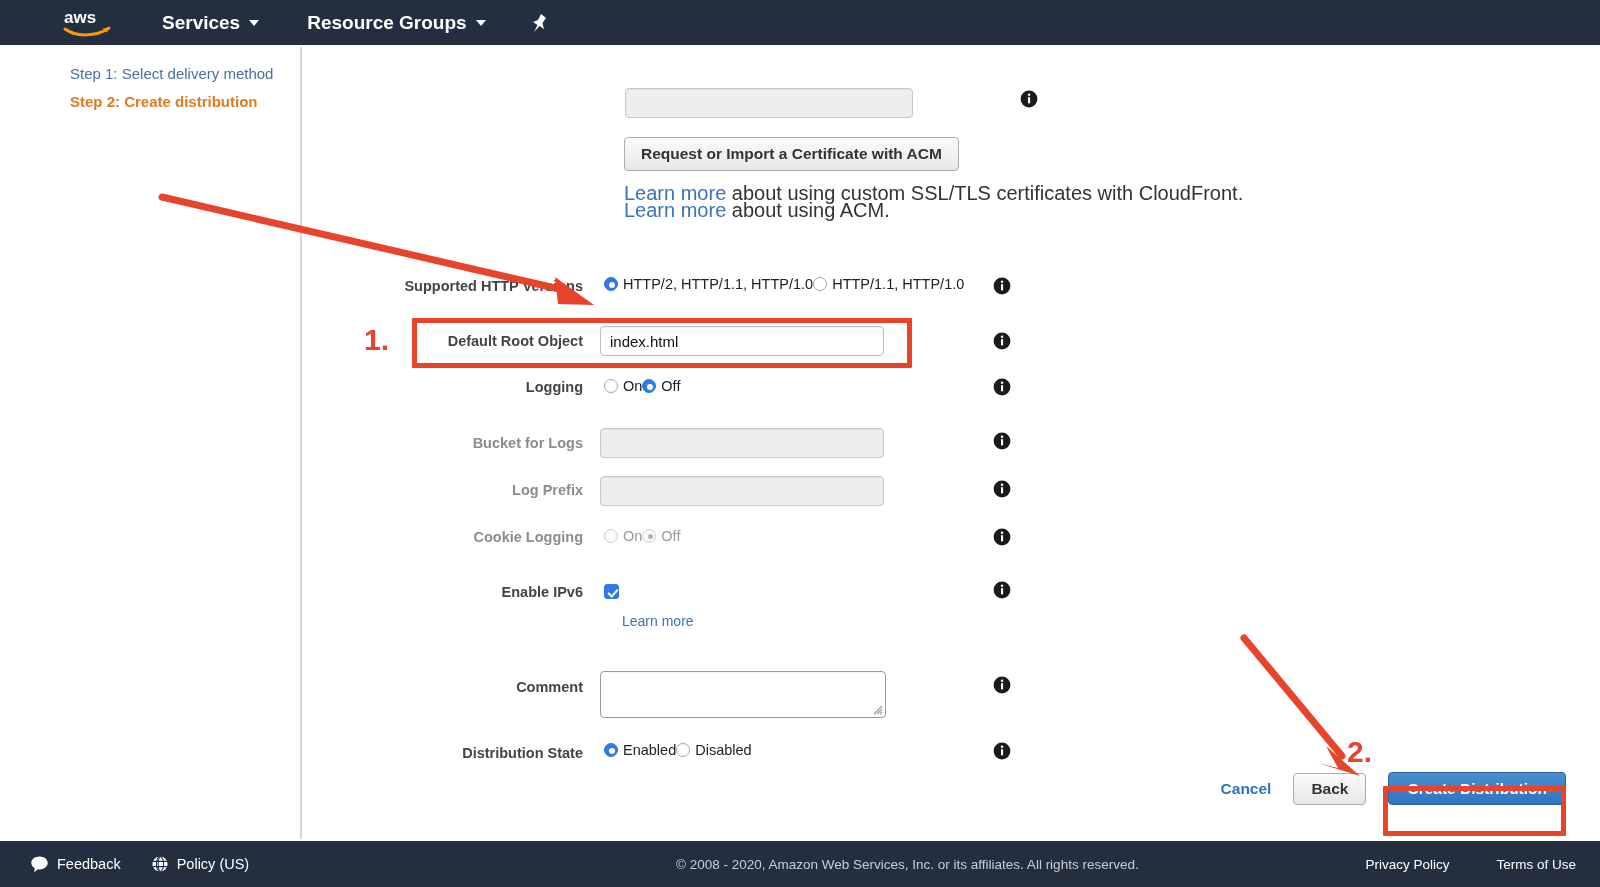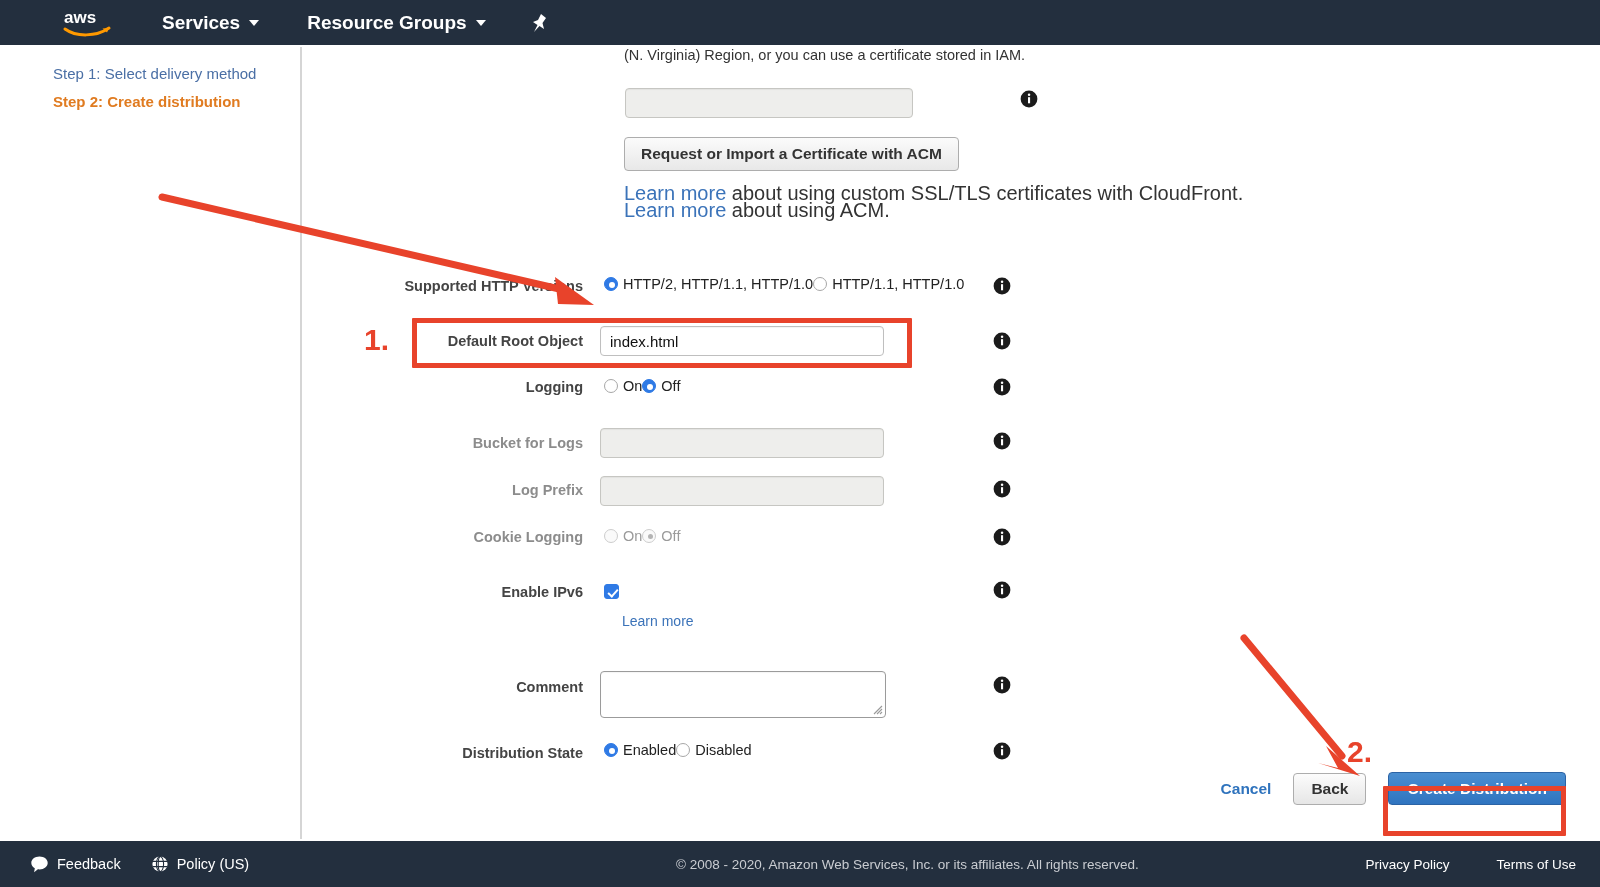--- a/index.html
+++ b/index.html
@@ -52,21 +52,21 @@
   }
   .sidebar {
     position: absolute; left: 0; top: 0; width: 300px; height: 796px;
     background: #ffffff;
   }
   .divider-v {
     position: absolute; left: 300px; top: 2px; width: 2px; height: 792px;
     background: #d5d5d5;
   }
   .step {
-    font-size: 15px; margin-left: 53px; white-space: nowrap;
+    font-size: 15px; margin-left: 70px; white-space: nowrap;
   }
   .step1 { position: absolute; top: 20px; color: #4a6fa5; }
   .step2 { position: absolute; top: 48px; color: #e07b20; font-weight: bold; }
 
   .main { position: absolute; left: 300px; top: 0; width: 1300px; height: 796px; }
 
   .intro-text {
     position: absolute; left: 322px; top: 0px;
     font-size: 14.5px; color: #333333; white-space: nowrap;
   }
@@ -225,21 +225,20 @@
         <span>Step 1: Select delivery method</span>
       </div>
       <div class="step step2">
         <span>Step 2: Create distribution</span>
       </div>
     </div>
     <div class="divider-v"></div>
 
     <div class="main">
 
-      <div class="intro-text" style="left:324px; top:2px;">(N. Virginia) Region, or you can use a certificate stored in IAM.</div>
 
       <input class="txtinput disabled" type="text" readonly="" style="position: absolute; left: 325px; top: 43px; width: 288px; height: 30px;" value="">
       <div class="info-icon" style="left:720px; top:45px;">
         <svg width="18" height="18" viewBox="0 0 18 18">
             <circle cx="9" cy="9" r="8.4" fill="#1b1b1b"></circle>
           <rect x="8" y="7.2" width="2.1" height="6.1" fill="#ffffff"></rect>
           <circle cx="9.05" cy="4.8" r="1.25" fill="#ffffff"></circle>
           </svg>
       </div>
 

